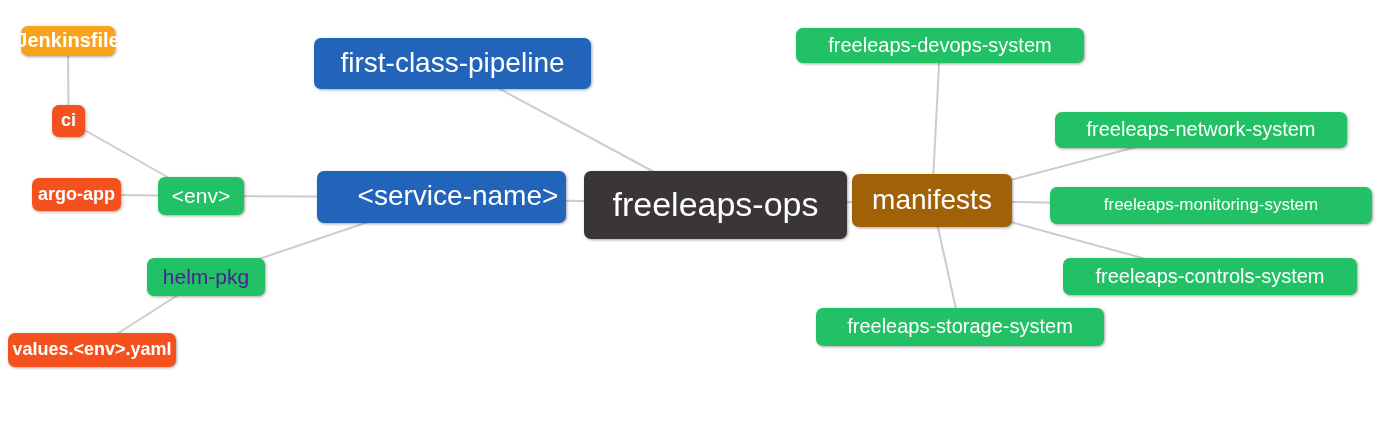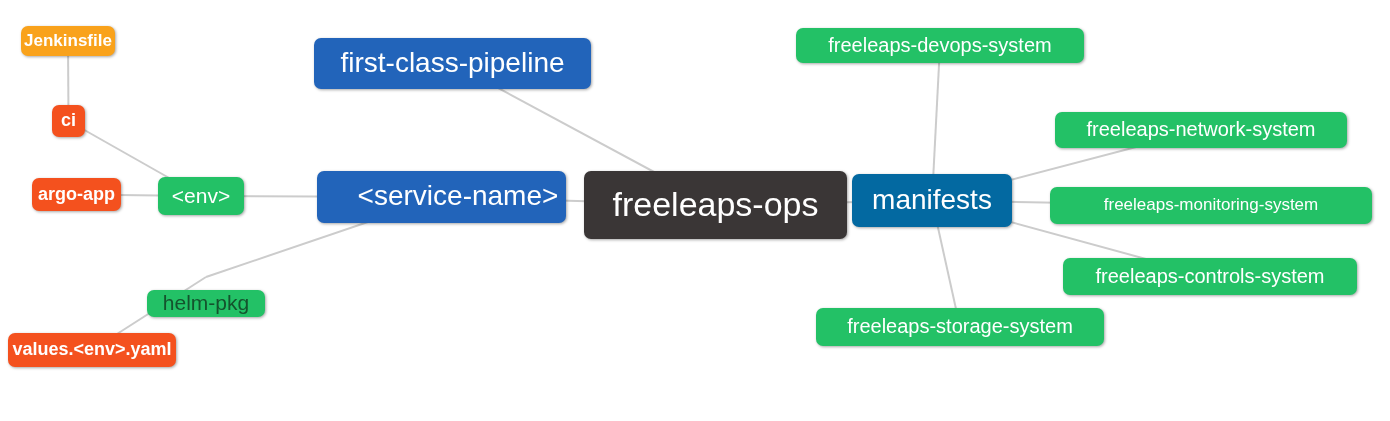--- a/index.html
+++ b/index.html
@@ -64,29 +64,29 @@
       <line x1="452.5" y1="63.5" x2="715.5" y2="205" stroke="#cccccc"></line>
       <line x1="441.5" y1="197" x2="715.5" y2="205" stroke="#cccccc"></line>
       <line x1="715.5" y1="205" x2="932" y2="200.5" stroke="#cccccc"></line>
       <line x1="932" y1="200.5" x2="940" y2="45.5" stroke="#cccccc"></line>
       <line x1="932" y1="200.5" x2="1201" y2="130" stroke="#cccccc"></line>
       <line x1="932" y1="200.5" x2="1211" y2="205.5" stroke="#cccccc"></line>
       <line x1="932" y1="200.5" x2="1210" y2="276.5" stroke="#cccccc"></line>
       <line x1="932" y1="200.5" x2="960" y2="327" stroke="#cccccc"></line>
     </svg>
   <div id="node-layer">
-      <div class="node small" style="left: 21px; top: 26px; width: 94px; height: 30px; font-size: 17px; background: rgb(249, 162, 27); color: rgb(255, 255, 255);">Jenkinsfile</div>
+      <div class="node small" style="left: 21px; top: 26px; width: 94px; height: 30px; font-size: 20px; background: rgb(249, 162, 27); color: rgb(255, 255, 255);">Jenkinsfile</div>
       <div class="node small" style="left: 52px; top: 105px; width: 33px; height: 32px; font-size: 18px; background: rgb(244, 81, 30); color: rgb(255, 255, 255);">ci</div>
       <div class="node small" style="left: 32px; top: 178px; width: 89px; height: 33px; font-size: 18px; background: rgb(244, 81, 30); color: rgb(255, 255, 255);">argo-app</div>
       <div class="node" style="left: 158px; top: 177px; width: 86px; height: 38px; font-size: 21px; background: rgb(35, 193, 102); color: rgb(255, 255, 255);">&lt;env&gt;</div>
-      <div class="node" style="left: 147px; top: 258px; width: 118px; height: 27px; font-size: 21px; background: rgb(35, 193, 102); color: #14532d; margin-top: 32px;">helm-pkg</div>
+      <div class="node" style="left: 147px; top: 258px; width: 118px; height: 38px; font-size: 21px; background: rgb(35, 193, 102); color: #4c1d95;">helm-pkg</div>
       <div class="node small" style="left: 8px; top: 333px; width: 168px; height: 34px; font-size: 18px; background: rgb(244, 81, 30); color: rgb(255, 255, 255);">values.&lt;env&gt;.yaml</div>
       <div class="node" style="left: 314px; top: 38px; width: 277px; height: 51px; font-size: 28px; background: rgb(34, 100, 186); color: rgb(255, 255, 255);">first-class-pipeline</div>
       <div class="node" style="left: 317px; top: 171px; width: 249px; height: 52px; font-size: 28px; background: rgb(34, 100, 186); color: rgb(255, 255, 255); padding-left: 33px;">&lt;service-name&gt;</div>
       <div class="node" style="left: 584px; top: 171px; width: 263px; height: 68px; font-size: 34px; background: rgb(58, 54, 54); color: rgb(255, 255, 255);">freeleaps-ops</div>
-      <div class="node" style="left: 852px; top: 174px; width: 160px; height: 53px; font-size: 28px; background: #0369a1; color: rgb(255, 255, 255);">manifests</div>
+      <div class="node" style="left: 852px; top: 174px; width: 160px; height: 53px; font-size: 28px; background: #a16207; color: rgb(255, 255, 255);">manifests</div>
       <div class="node" style="left: 796px; top: 28px; width: 288px; height: 35px; font-size: 20px; background: rgb(35, 193, 102); color: rgb(255, 255, 255);">freeleaps-devops-system</div>
       <div class="node" style="left: 1055px; top: 112px; width: 292px; height: 36px; font-size: 20px; background: rgb(35, 193, 102); color: rgb(255, 255, 255);">freeleaps-network-system</div>
       <div class="node" style="left: 1050px; top: 187px; width: 322px; height: 37px; font-size: 17px; background: rgb(35, 193, 102); color: rgb(255, 255, 255);">freeleaps-monitoring-system</div>
       <div class="node" style="left: 1063px; top: 258px; width: 294px; height: 37px; font-size: 20px; background: rgb(35, 193, 102); color: rgb(255, 255, 255);">freeleaps-controls-system</div>
       <div class="node" style="left: 816px; top: 308px; width: 288px; height: 38px; font-size: 20px; background: rgb(35, 193, 102); color: rgb(255, 255, 255);">freeleaps-storage-system</div>
     </div>
 </div>
 
 </body></html>

